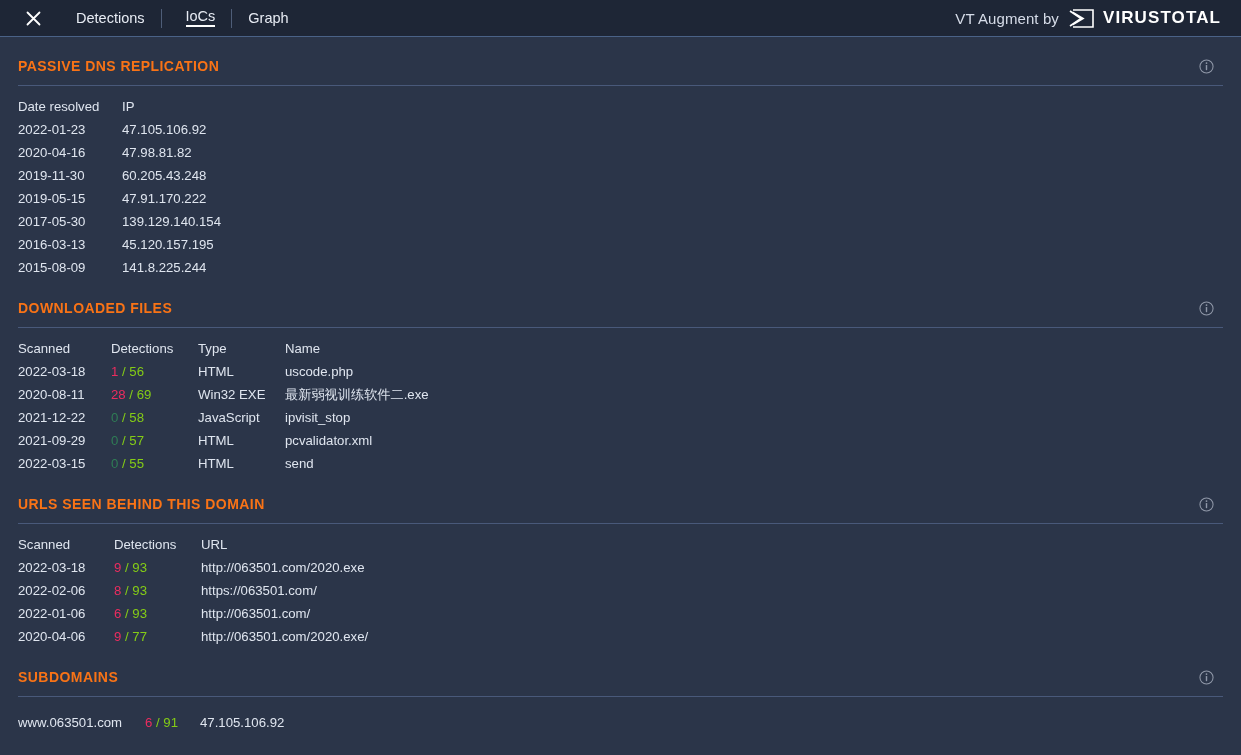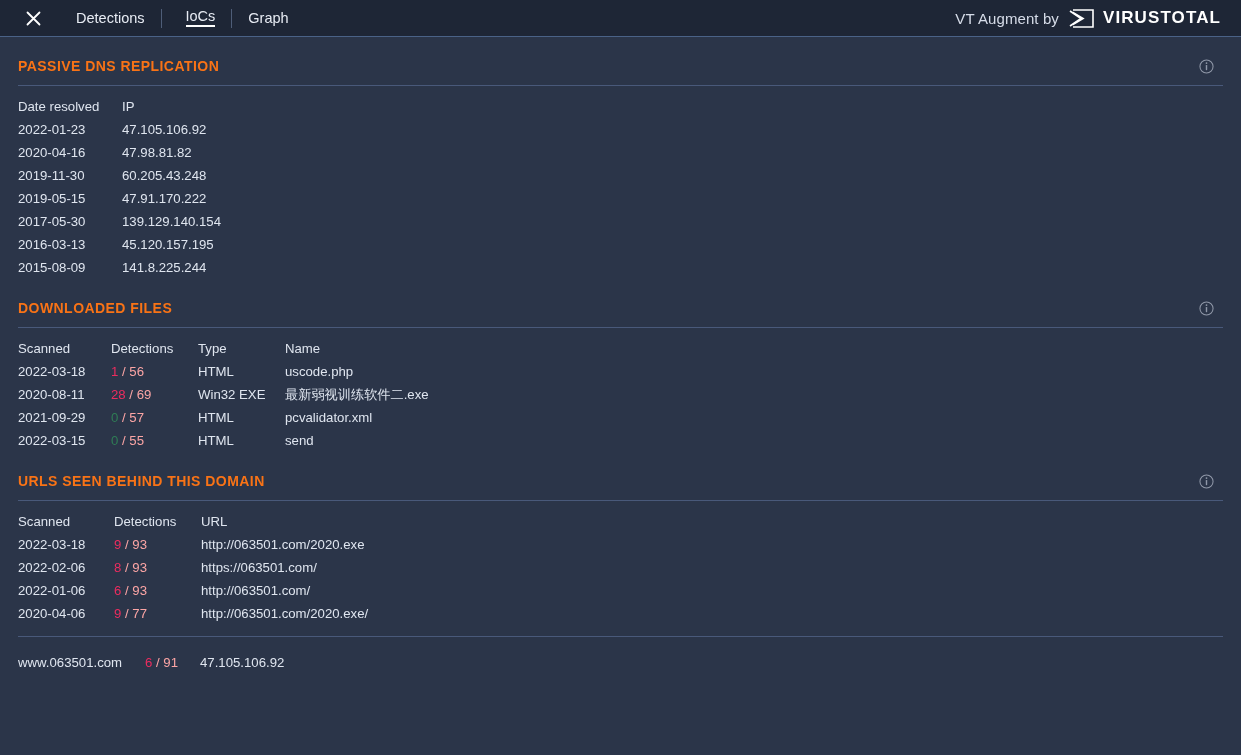--- a/index.html
+++ b/index.html
@@ -130,21 +130,21 @@
   }
   table.t td {
     text-align: left;
     color: #dfe5ef;
     padding: 4px 0 4px 0;
     white-space: nowrap;
     line-height: 15px;
   }
   .det-pos { color: #ec2c5f; }
   .det-zero { color: #2f7d55; }
-  .det-total { color: #fca5a5; }
+  .det-total { color: #84cc16; }
 
   
   .dns-c0 { width: 104px; }
   .dns-c1 { width: auto; }
 
   .dl-c0 { width: 93px; }
   .dl-c1 { width: 87px; }
   .dl-c2 { width: 87px; }
   .dl-c3 { width: auto; }
 
@@ -271,20 +271,26 @@
             <td class="dl-c2">HTML</td>
             <td class="dl-c3">uscode.php</td>
           </tr>
           <tr>
             <td class="dl-c0">2020-08-11</td>
             <td class="dl-c1"><span class="det-pos">28</span><span class="det-total"> / 69</span></td>
             <td class="dl-c2">Win32 EXE</td>
             <td class="dl-c3">最新弱视训练软件二.exe</td>
           </tr>
           <tr>
+            <td class="dl-c0">2021-12-22</td>
+            <td class="dl-c1"><span class="det-zero">0</span><span class="det-total"> / 58</span></td>
+            <td class="dl-c2">JavaScript</td>
+            <td class="dl-c3">ipvisit_stop</td>
+          </tr>
+          <tr>
             <td class="dl-c0">2021-09-29</td>
             <td class="dl-c1"><span class="det-zero">0</span><span class="det-total"> / 57</span></td>
             <td class="dl-c2">HTML</td>
             <td class="dl-c3">pcvalidator.xml</td>
           </tr>
           <tr>
             <td class="dl-c0">2022-03-15</td>
             <td class="dl-c1"><span class="det-zero">0</span><span class="det-total"> / 55</span></td>
             <td class="dl-c2">HTML</td>
             <td class="dl-c3">send</td>
@@ -330,20 +336,28 @@
           <tr>
             <td class="url-c0">2020-04-06</td>
             <td class="url-c1"><span class="det-pos">9</span><span class="det-total"> / 77</span></td>
             <td class="url-c2">http://063501.com/2020.exe/</td>
           </tr>
         </tbody>
     </table>
   </div>
 
   <div class="section">
+    <div class="section-head">
+      <div class="section-title">SUBDOMAINS</div>
+      <svg class="info-icon" viewBox="0 0 16 16">
+        <circle cx="8" cy="8" r="7" fill="none" stroke="#cfd6e4" stroke-width="1.1"></circle>
+        <circle cx="8" cy="4.3" r="0.95" fill="#cfd6e4"></circle>
+        <rect x="7.25" y="6.3" width="1.5" height="5.6" rx="0.6" fill="#cfd6e4"></rect>
+      </svg>
+    </div>
     <div class="rule"></div>
     <table class="t" style="margin-top:14px;">
       <tbody id="sub-body">
           <tr>
             <td class="sub-c0">www.063501.com</td>
             <td class="sub-c1 sub-det"><span class="det-pos">6</span><span class="det-total"> / 91</span></td>
             <td class="sub-c2">47.105.106.92</td>
           </tr>
         </tbody>
     </table>

